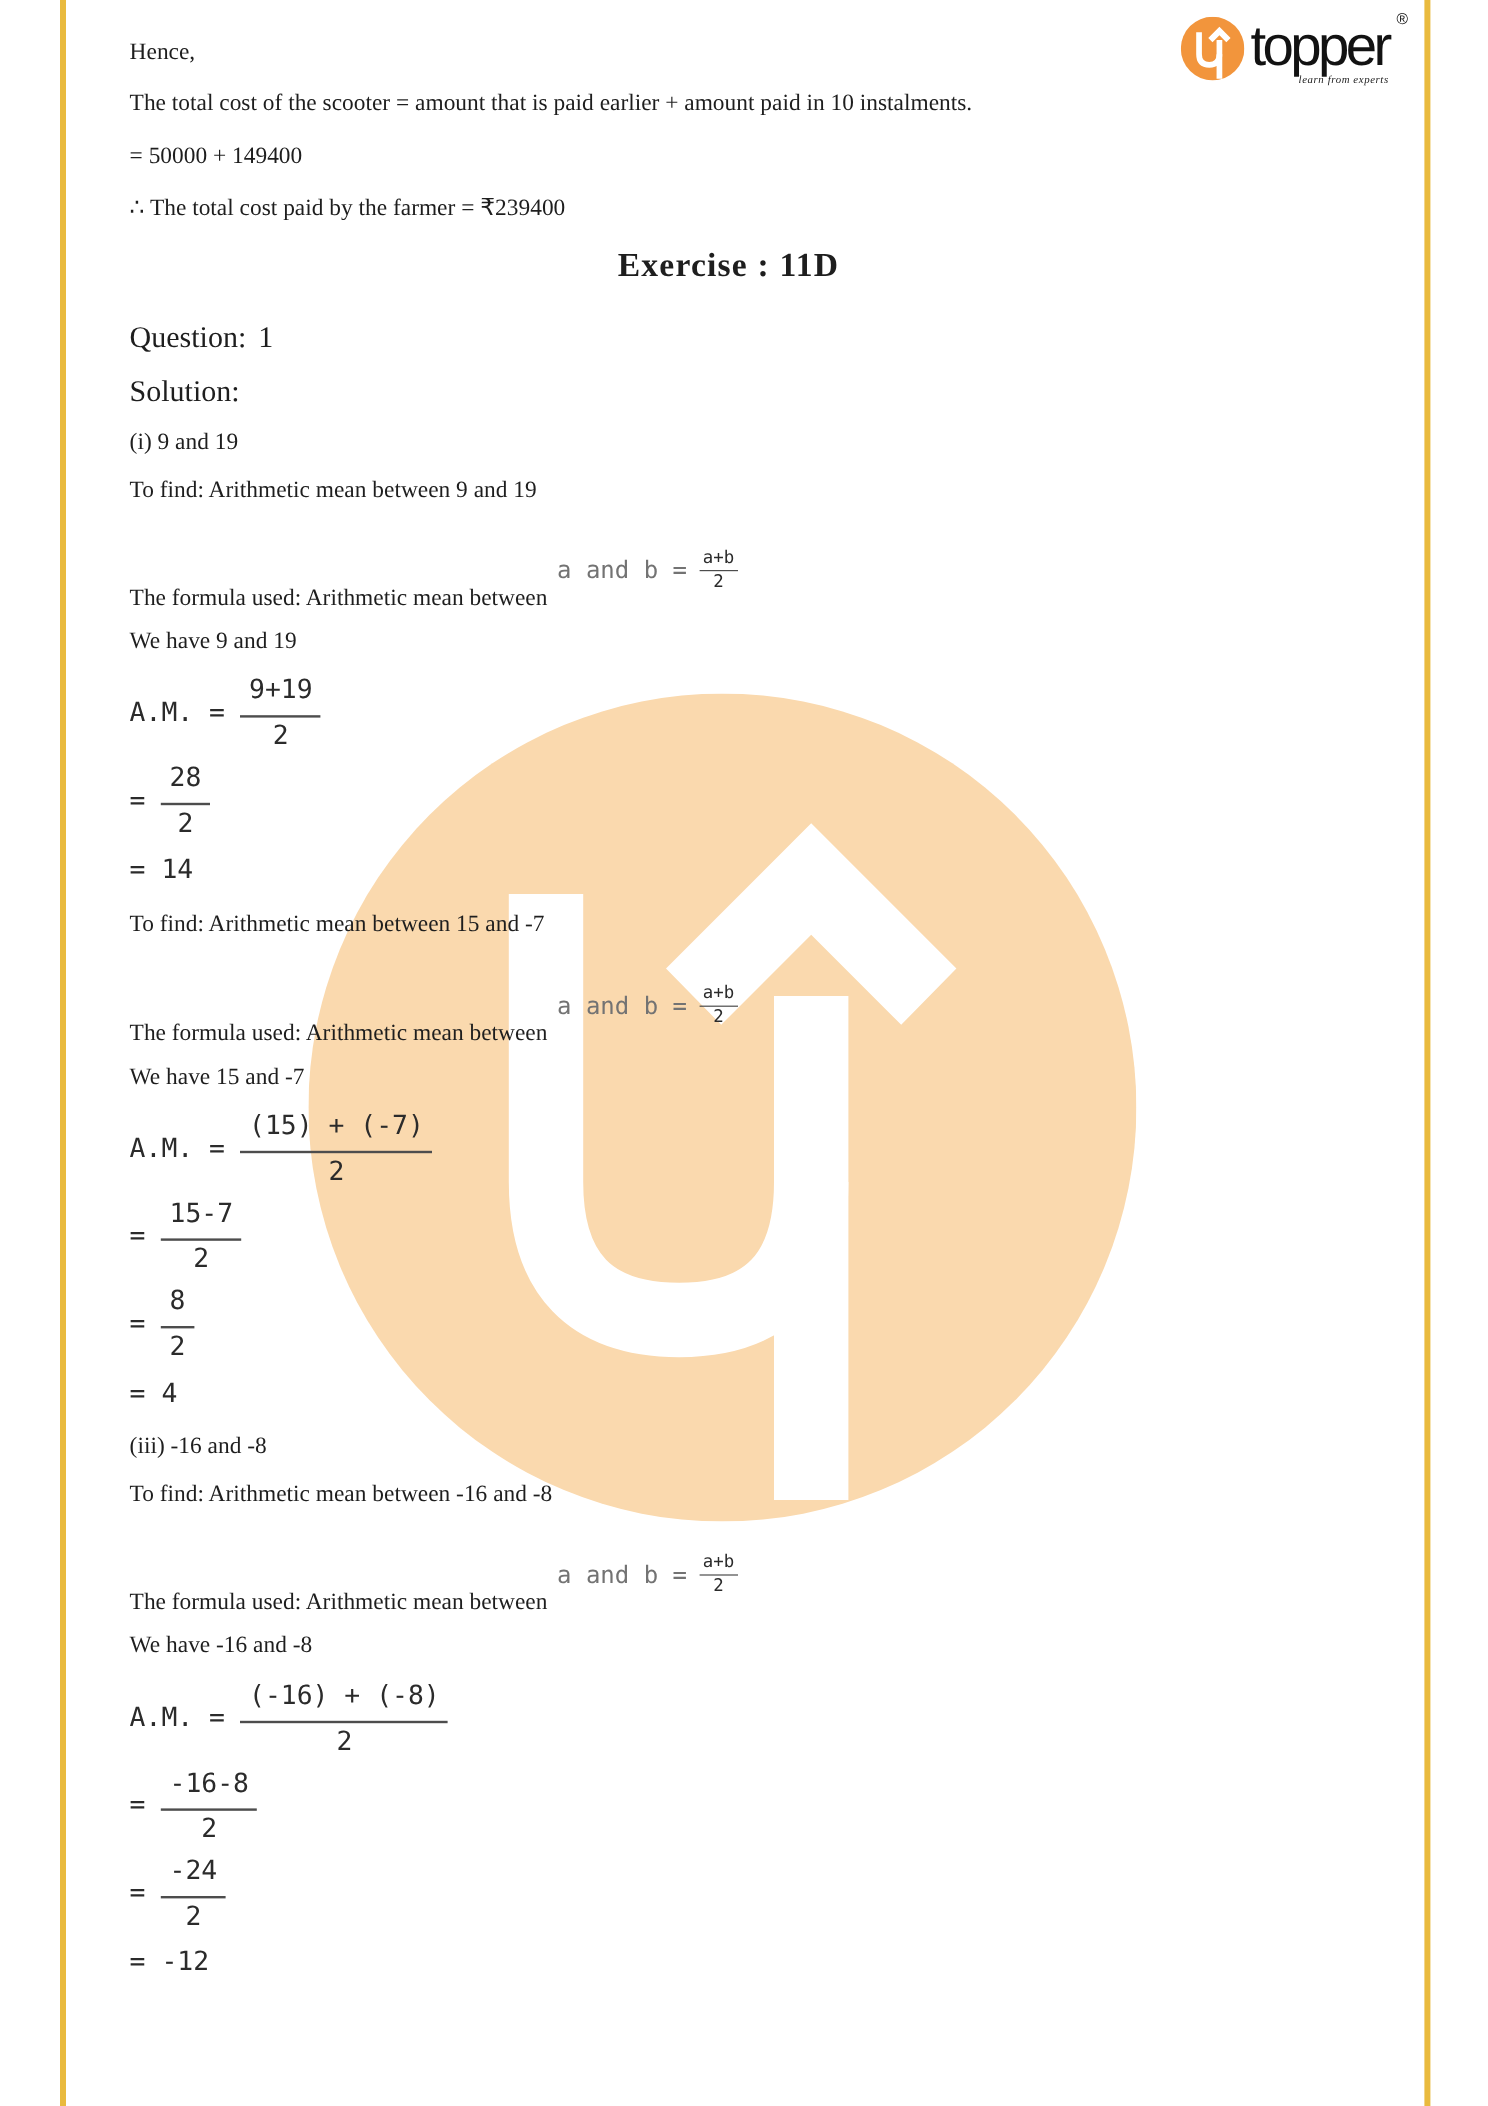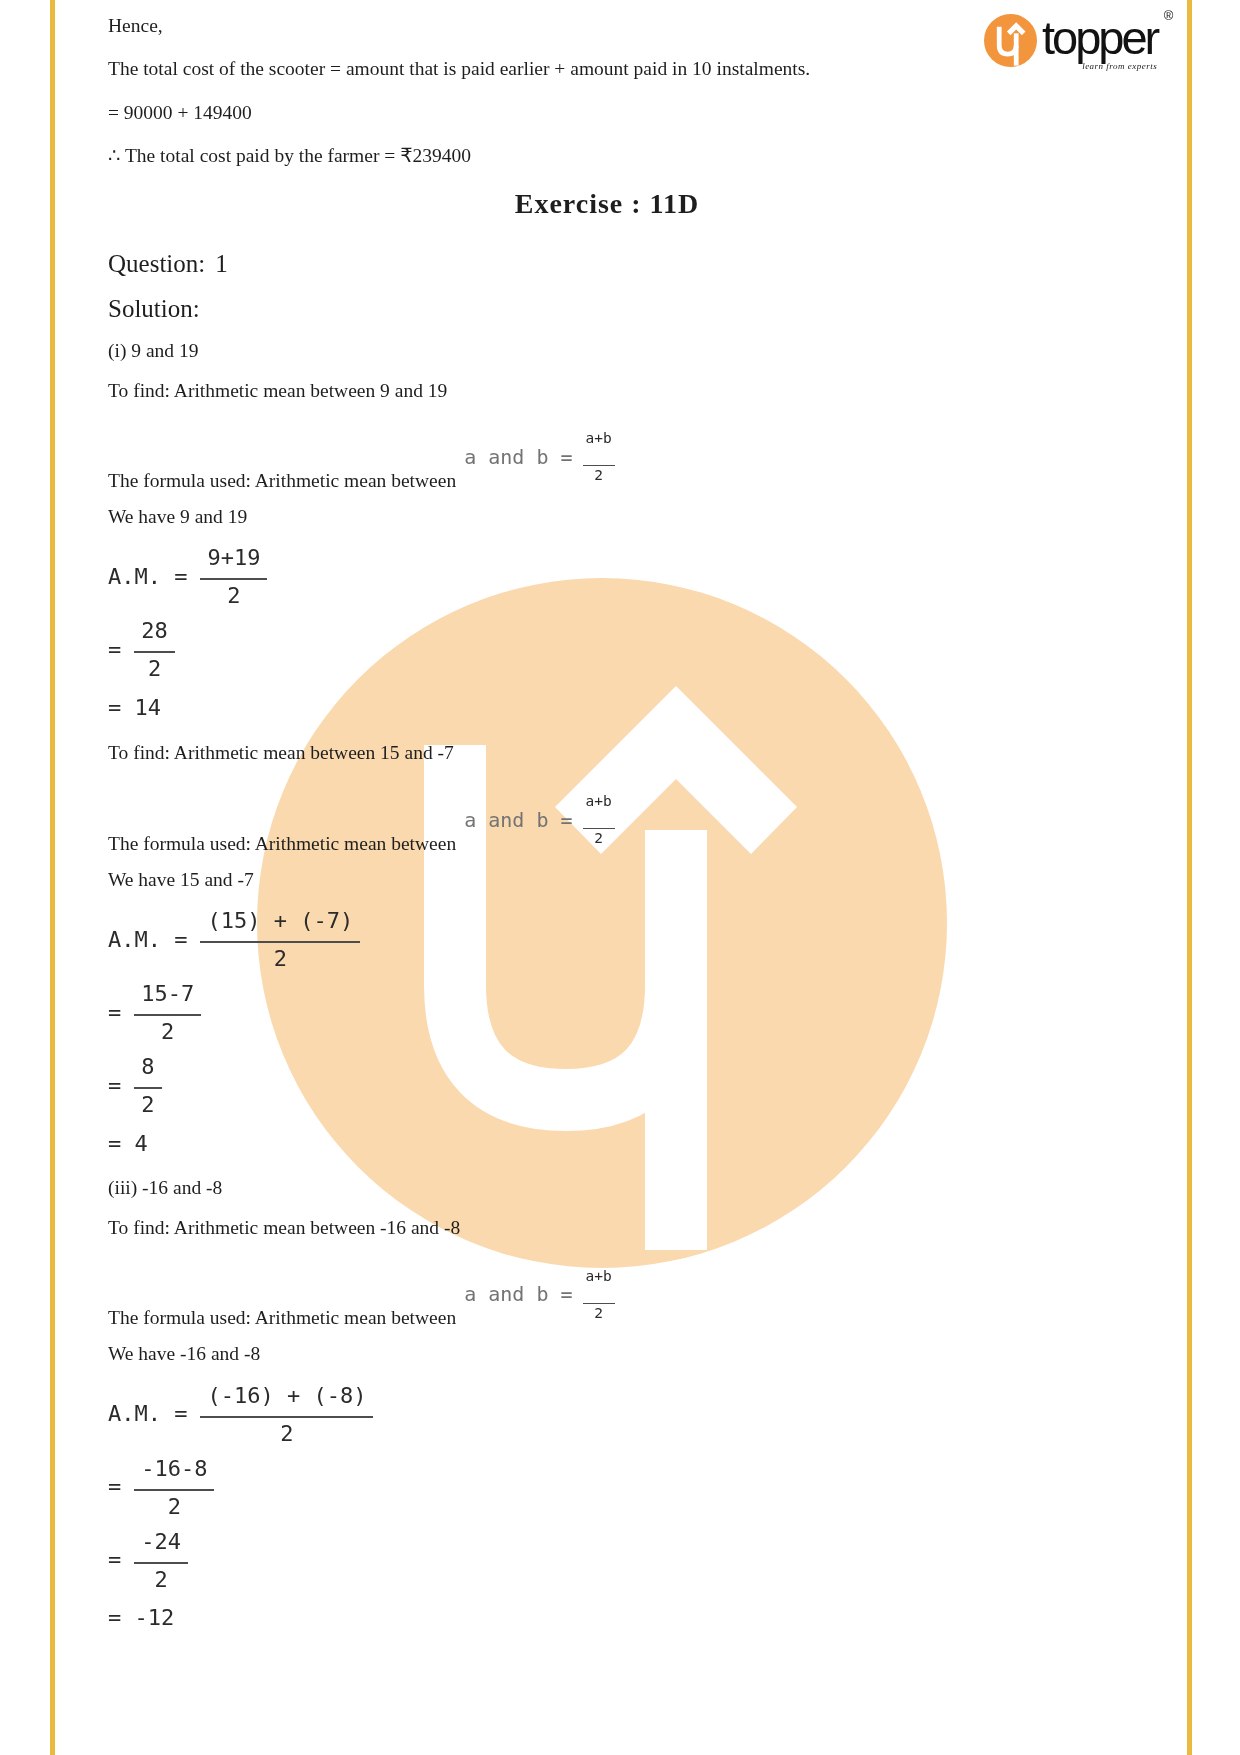--- a/index.html
+++ b/index.html
@@ -22,41 +22,41 @@
   .logo-word {
     font-family:"Liberation Sans", sans-serif; font-weight:normal; font-size:47px;
     line-height:0.95; letter-spacing:-3px; color:#121212; display:inline-block;
   }
   .logo-reg { position:absolute; top:-6px; right:-16px; font-size:13px; color:#121212; font-family:"Liberation Sans", sans-serif;}
   .logo-tagline {
     font-family:"Liberation Serif", serif; font-style:italic; font-size:9px;
     color:#1a1a1a; text-align:right; margin-top:0px; letter-spacing:0.5px;
   }
 
-  .content { position:absolute; left:108px; top:14px; width:1010px; }
+  .content { position:absolute; left:108px; top:32px; width:1010px; }
 
   .para { font-size:19.5px; line-height:1.25; margin-bottom:19px; }
   .exercise-title {
     font-size:28px; font-weight:bold; text-align:center;
     margin:11px 0 30px -12px; letter-spacing:1px;
   }
   .bold-line { font-weight:normal; font-size:25px; margin-bottom:17px; }
   .bold-line .qnum { margin-left:10px; }
   .part-label { font-size:19.5px; margin-bottom:17px; }
 
   .formula-line { display:flex; align-items:center; margin-bottom:13px; min-height:52px; }
   .formula-line .serif-part { font-size:19.5px;margin-top:48px; }
   .mono { font-family:"DejaVu Sans Mono", monospace; color:#737373; }
   .formula-line .mono-part { font-size:20px; margin-left:8px; }
 
   .frac { display:inline-block; text-align:center; vertical-align:middle; font-family:"DejaVu Sans Mono", monospace; color:#2b2b2b; }
   .frac .num { display:block; border-bottom:2px solid #4d4d4d; padding:1px 7px 8px; }
   .frac .den { display:block; padding-top:3px; }
   .frac.small { font-size:14.5px; margin-left:10px; color:#2b2b2b; }
-  .frac.small .num { border-bottom:1.5px solid #4d4d4d; padding:0 3px 19px; }
+  .frac.small .num { border-bottom:1.5px solid #4d4d4d; padding:0 3px 2px; }
   .frac.small .den { padding-top:1px; }
 
   .math-row { display:flex; align-items:center; font-size:22px; margin-bottom:9px; font-family:"DejaVu Sans Mono", monospace; color:#2b2b2b; }
   .math-row .lhs { margin-right:13px; }
   .math-row.result { margin-bottom:17px; min-height:34px; }
   .we-have { margin-bottom:15px; }
 </style>
 </head>
 <body>
 
@@ -83,21 +83,21 @@
       <span class="logo-word">topper</span>
       <span class="logo-reg">®</span>
       <div class="logo-tagline">learn from experts</div>
     </div>
   </div>
 
   <div class="content">
 
     <p class="para">Hence,</p>
     <p class="para">The total cost of the scooter = amount that is paid earlier + amount paid in 10 instalments.</p>
-    <p class="para">= 90000 + 149400</p>
+    <p class="para">= 50000 + 149400</p>
     <p class="para">∴ The total cost paid by the farmer = ₹239400</p>
 
     <h1 class="exercise-title">Exercise : 11D</h1>
 
     <p class="bold-line"><span>Question:</span><span class="qnum">1</span></p>
     <p class="bold-line">Solution:</p>
 
     <section>
       <p class="part-label">(i) 9 and 19</p>
       <p class="para">To find: Arithmetic mean between 9 and 19</p>

